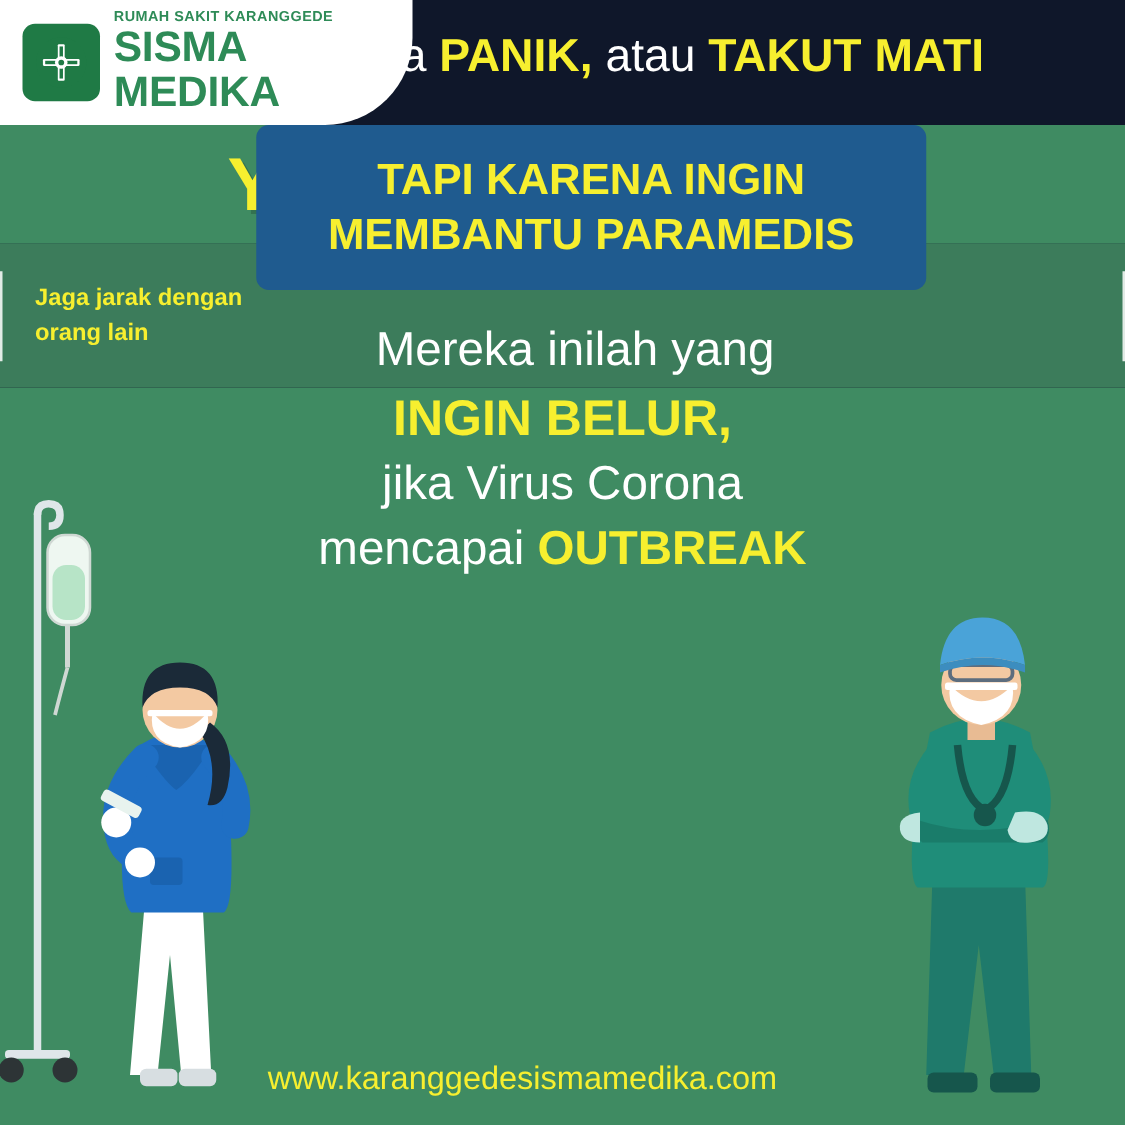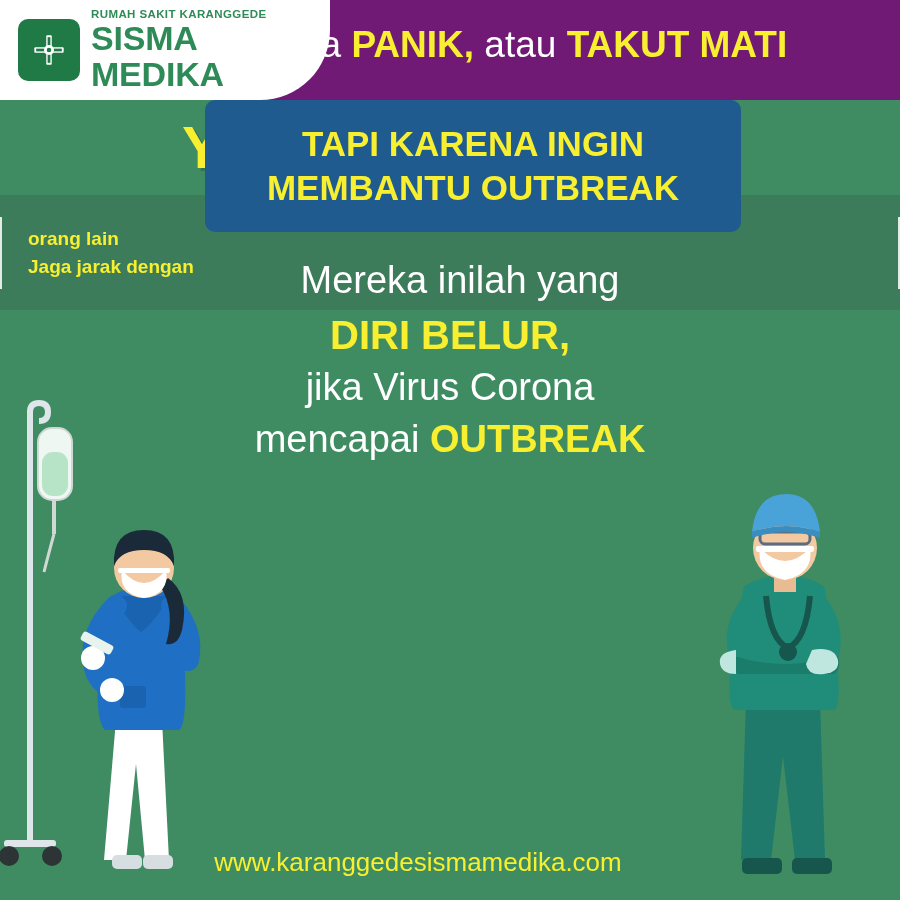--- a/index.html
+++ b/index.html
@@ -4,21 +4,21 @@
 <style>
   html, body {
     margin: 0;
     padding: 0;
     background: #ffffff;
   }
   .poster {
     position: relative;
     width: 900px;
     height: 900px;
-    background: #701a75;
+    background: #0f172a;
     font-family: "Liberation Sans", sans-serif;
     overflow: hidden;
     user-select: none;
   }
 
   
   .logo-bar {
     position: absolute;
     top: 0;
     left: 0;
@@ -311,37 +311,37 @@
     </div>
   </div>
 
   <div class="title-band">
     <div class="main-title">YUK ISOLASI DIRI</div>
   </div>
 
   <div class="tips-strip">
     <div class="tip-sep"></div>
     <div class="tip">
+      <div>Jaga jarak dengan</div>
       <div>orang lain</div>
-      <div>Jaga jarak dengan</div>
     </div>
     <div class="tip-sep"></div>
   </div>
 
   <div class="line-panic">
     <span>Bukan karena </span><b>PANIK,</b><span> atau </span><b>TAKUT MATI</b>
   </div>
 
   <div class="blue-box">
     <div>TAPI KARENA INGIN</div>
-    <div>MEMBANTU OUTBREAK</div>
+    <div>MEMBANTU PARAMEDIS</div>
   </div>
 
   <div class="closing">
     <div class="l1">Mereka inilah yang</div>
-    <div class="l2">DIRI BELUR,</div>
+    <div class="l2">INGIN BELUR,</div>
     <div class="l3">jika Virus Corona</div>
     <div class="l4"><span>mencapai </span><b>OUTBREAK</b></div>
   </div>
 
   <div class="website">www.karanggedesismamedika.com</div>
 
 </div>
 
 </body></html>

